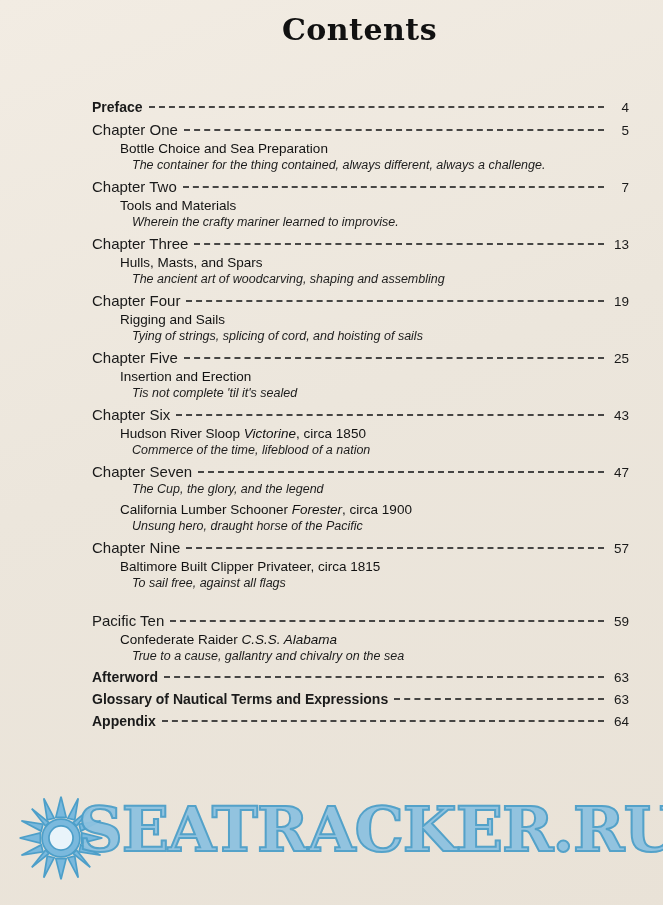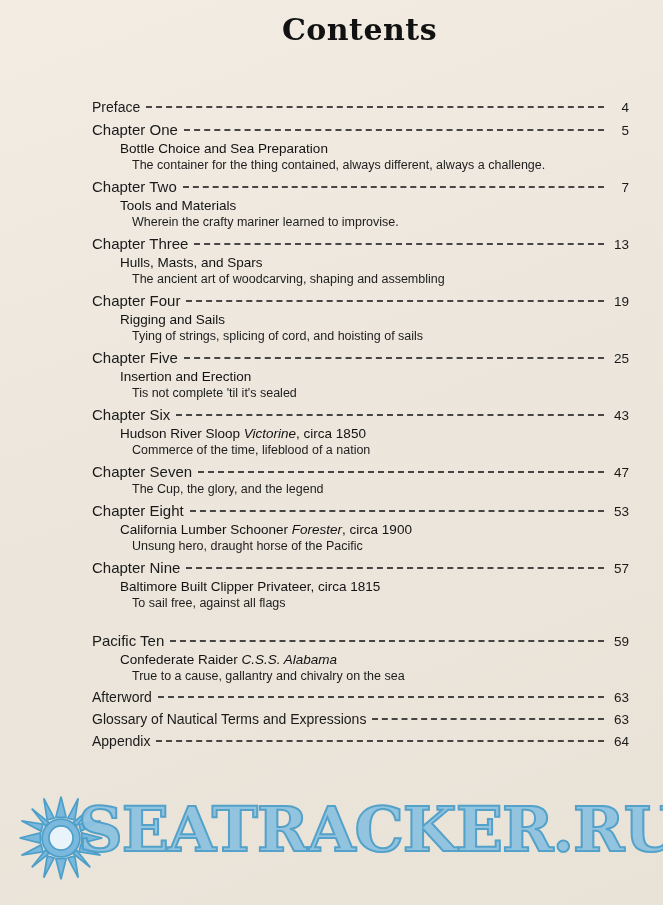--- a/index.html
+++ b/index.html
@@ -78,26 +78,27 @@
   .sub-title {
     font-weight: normal;
     font-size: 13.5px;
     margin: 3px 0 0 28px;
     color: #121212;
   }
   .sub-title .ital {
     font-style: italic;
   }
   .desc {
+    font-style: italic;
     font-size: 12.5px;
     margin: 2px 0 0 40px;
     color: #1d1d1d;
   }
   .entry.simple .ch-label {
-    font-weight: normal;
+    font-weight: bold;
     font-size: 14px;
   }
   .watermark {
     position: absolute;
     left: 12px;
     bottom: 8px;
     width: 663px;
     height: 110px;
     pointer-events: none;
   }
@@ -193,25 +194,20 @@
       </div>
       <div class="entry">
         <div class="line">
           <span class="ch-label">Chapter Seven</span>
           <span class="dots"></span>
           <span class="page-no">47</span>
         </div>
         <div class="desc">The Cup, the glory, and the legend</div>
       </div>
       <div class="entry">
-        <div class="line">
-          <span class="ch-label">Chapter Eight</span>
-          <span class="dots"></span>
-          <span class="page-no">53</span>
-        </div>
         <div class="sub-title"><span>California Lumber Schooner </span><span class="ital">Forester</span><span>, circa 1900</span></div>
         <div class="desc">Unsung hero, draught horse of the Pacific</div>
       </div>
       <div class="entry">
         <div class="line">
           <span class="ch-label">Chapter Nine</span>
           <span class="dots"></span>
           <span class="page-no">57</span>
         </div>
         <div class="sub-title"><span>Baltimore Built Clipper Privateer, circa 1815</span></div>

